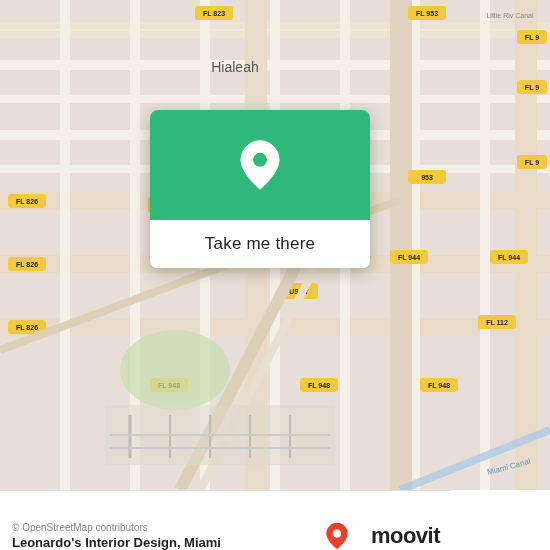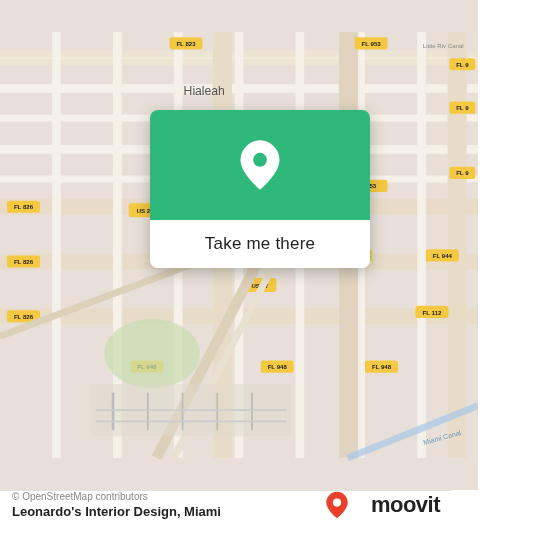--- a/index.html
+++ b/index.html
@@ -6,21 +6,21 @@
 
     body {
       width: 550px;
       height: 550px;
       overflow: hidden;
       font-family: Arial, sans-serif;
       position: relative;
     }
 
     #map-container {
-      width: 478px;
+      width: 550px;
       height: 490px;
       position: relative;
       overflow: hidden;
       background-color: #e8e0d8;
     }
 
     
     #map-svg {
       width: 100%;
       height: 100%;
@@ -70,21 +70,21 @@
       letter-spacing: 0.2px;
     }
 
     
     #bottom-bar {
       width: 452px;
       height: 60px;
       background: #fff;
       border-top: 1px solid #e0e0e0;
       display: flex;
-      align-items: flex-start;
+      align-items: flex-end;
       justify-content: space-between;
       padding: 0 12px;
     }
 
     #bottom-left {
       display: flex;
       flex-direction: column;
     }
 
     #copyright-text {

